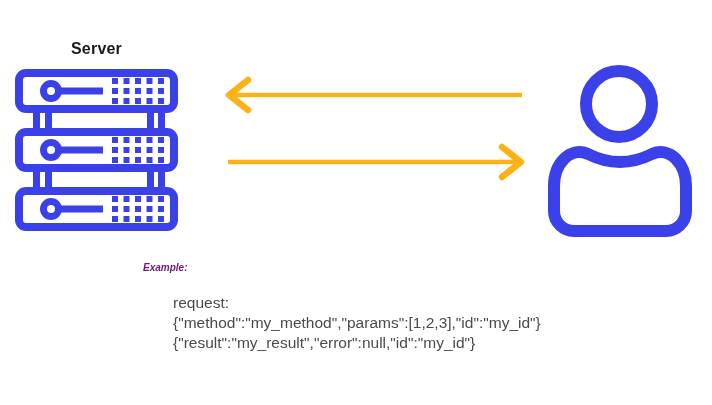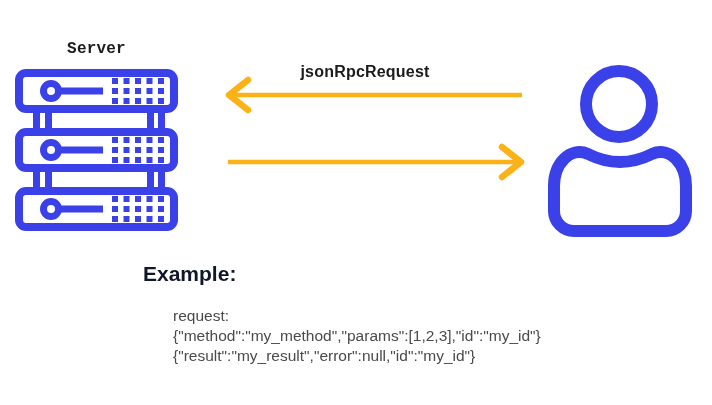--- a/index.html
+++ b/index.html
@@ -19,44 +19,45 @@
     overflow:hidden;
   }
   .node-label{
     position:absolute;
     font-weight:700;
     font-size:16px;
     color:var(--label-black);
     text-align:center;
     letter-spacing:.2px;
   }
-  .server-label{left:15px;top:40px;width:163px;font-family:Liberation Mono, monospace;}
+  .server-label{left:15px;top:40px;width:163px;}
   .client-label{left:548px;top:40px;width:144px;}
   .server-icon{position:absolute;left:15px;top:66px;width:163px;height:169px;}
   .client-icon{position:absolute;left:548px;top:62px;width:144px;height:176px;}
   .arrow{position:absolute;width:306px;height:40px;}
   .request-arrow{left:222px;top:75px;}
   .response-arrow{left:222px;top:142px;}
   .arrow-label{
     position:absolute;
     width:250px;
     text-align:center;
     font-weight:700;
     font-size:16px;
     color:var(--label-black);
     letter-spacing:.2px;
   }
   .request-label{left:240px;top:63px;}
   .response-label{left:240px;top:178px;}
   .example{position:absolute;left:143px;top:262px;}
   .example-heading{
     font-weight:700;
-    font-size:21px;
-    color:#0f172a;
+    font-size:10px;
+    color:#701a75;
     margin-bottom:20px;
+    font-style:italic;
   }
   .example-code .code-line{
     font-size:15.5px;
     line-height:20px;
     color:var(--code-gray);
     white-space:nowrap;
     margin-left:30px;
   }
   svg{display:block;}
   .blue-stroke{stroke:var(--icon-blue);fill:none;}
@@ -164,21 +165,20 @@
          L 6 149
          C 6 160 15 169 26 169
          L 118 169
          C 129 169 138 160 138 149
          L 138 124
          C 138 102 122 84 104 92
          C 94 97 83 100 72 100
          C 61 100 50 97 40 92 Z"></path>
   </svg>
 
-  <div class="arrow-label request-label">jsonRpcRequest</div>
   <svg class="arrow request-arrow" viewBox="0 0 306 40" aria-hidden="true">
     <line class="amber-stroke" x1="300" y1="20" x2="10" y2="20" stroke-width="4.5"></line>
     <polyline class="amber-stroke" points="26,5 7,20 26,35" stroke-width="6.5" stroke-linecap="round" stroke-linejoin="round"></polyline>
   </svg>
 
   <svg class="arrow response-arrow" viewBox="0 0 306 40" aria-hidden="true">
     <line class="amber-stroke" x1="6" y1="20" x2="296" y2="20" stroke-width="4.5"></line>
     <polyline class="amber-stroke" points="280,5 299,20 280,35" stroke-width="6.5" stroke-linecap="round" stroke-linejoin="round"></polyline>
   </svg>
 

